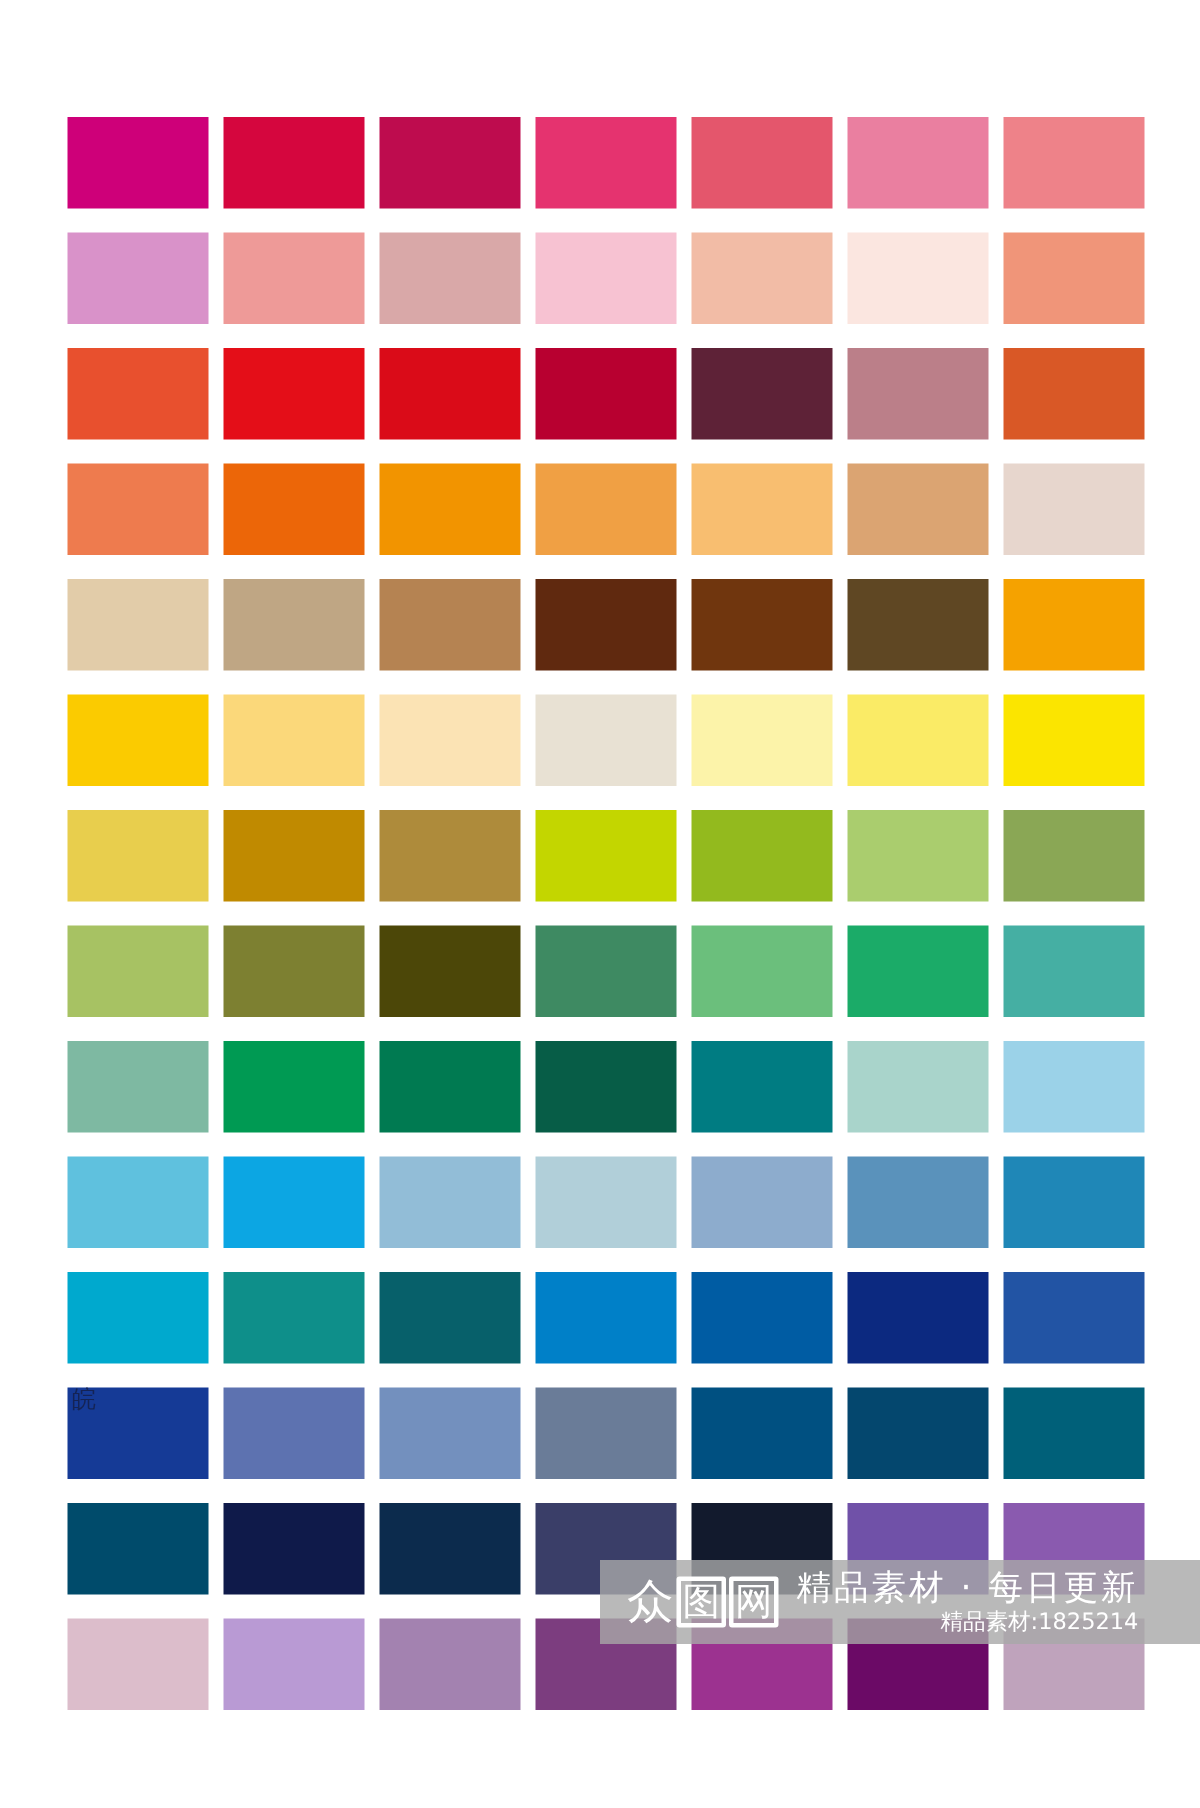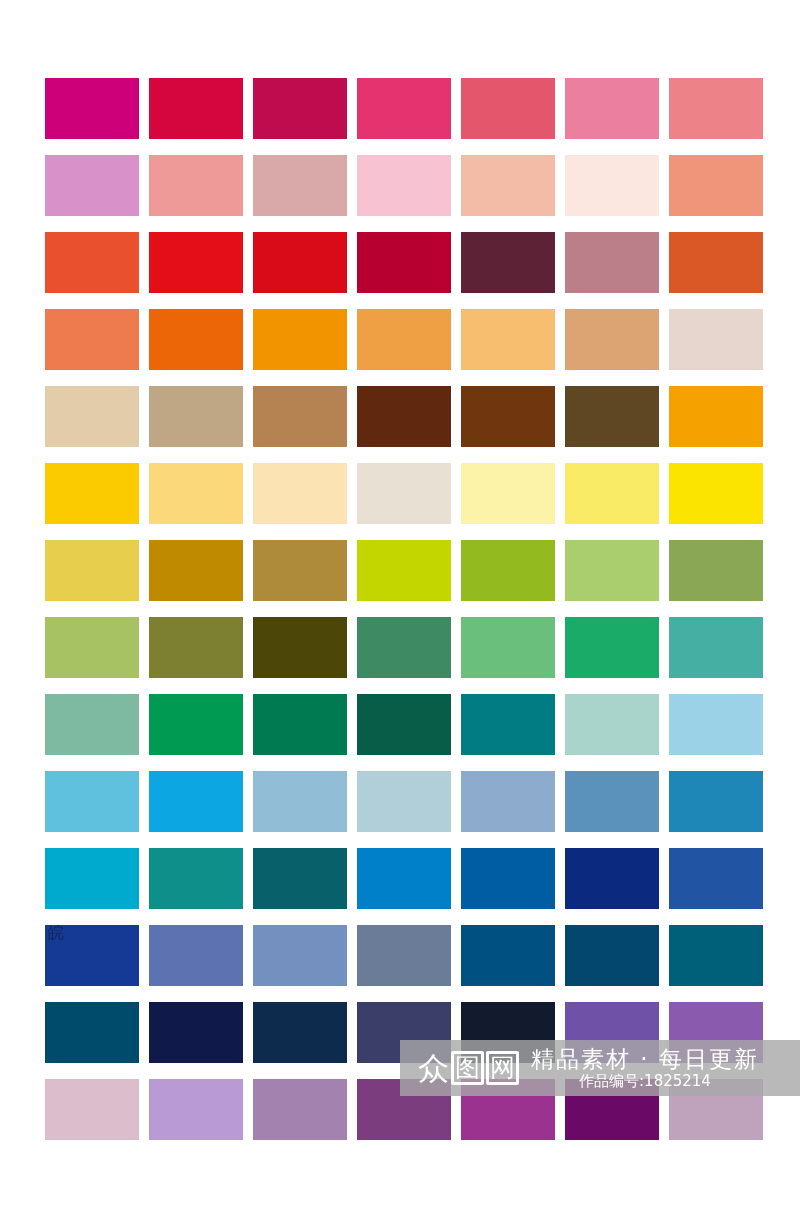--- a/index.html
+++ b/index.html
@@ -69,20 +69,21 @@
     font-size: 25px;
     border-radius: 2px;
     line-height: 28px;
     display: inline-block;
   }
   #watermark-text {
     margin-left: 12px;
     display: flex;
     flex-direction: column;
     justify-content: center;
+    align-items: flex-end;
   }
   #wm-tagline {
     color: #ffffff;
     font-size: 23px;
     letter-spacing: 2px;
     font-family: "DejaVu Sans", sans-serif;
     line-height: 26px;
     white-space: nowrap;
   }
   #wm-code {
@@ -214,17 +215,17 @@
     </div>
 
   <div id="watermark">
     <div id="watermark-logo">
       <span class="wm-glyph">众</span>
       <span class="wm-glyph boxed">图</span>
       <span class="wm-glyph boxed">网</span>
     </div>
     <div id="watermark-text">
       <div id="wm-tagline">精品素材 · 每日更新</div>
-      <div id="wm-code">作品编号:1825214</div>
+      <div id="wm-code">精品素材:1825214</div>
     </div>
   </div>
 
 </div>
 
 </body></html>

